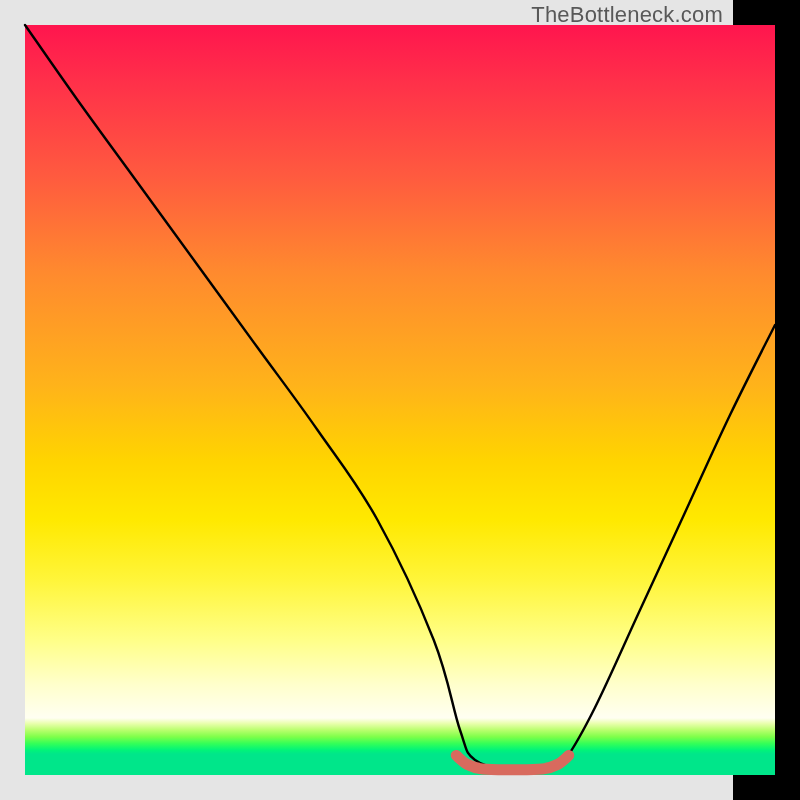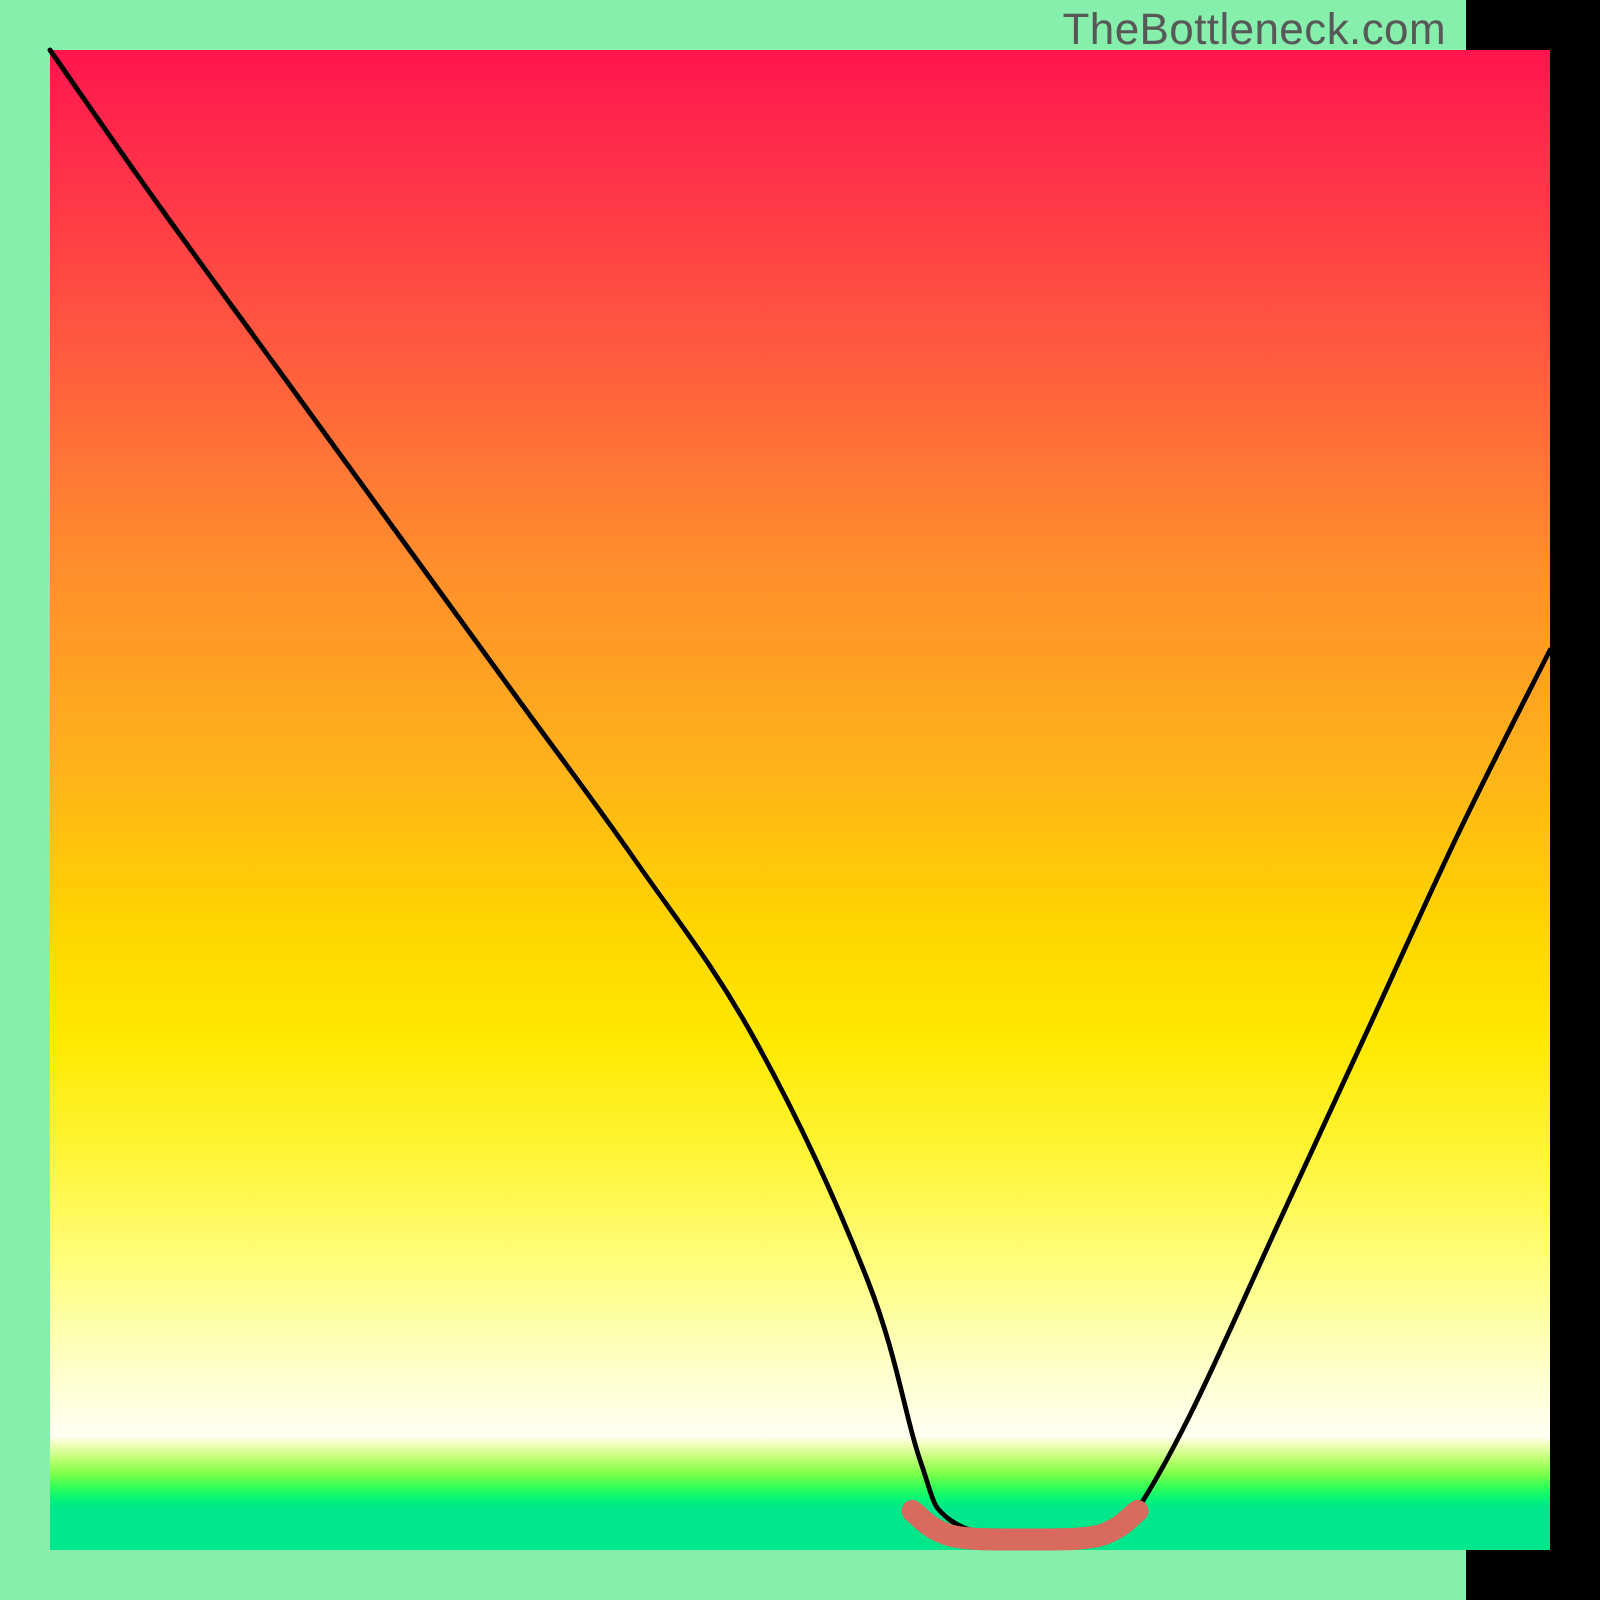--- a/index.html
+++ b/index.html
@@ -10,21 +10,21 @@
     background: #000;
     overflow: hidden;
     font-family: Arial, Helvetica, sans-serif;
   }
   .frame {
     position: absolute;
     left: 0;
     top: 0;
     width: 733px;
     height: 800px;
-    background: #86efac;
+    background: #e5e5e5;
   }
   .plot {
     position: absolute;
     left: 25px;
     top: 25px;
     width: 750px;
     height: 750px;
     
     background: linear-gradient(
       to bottom,

